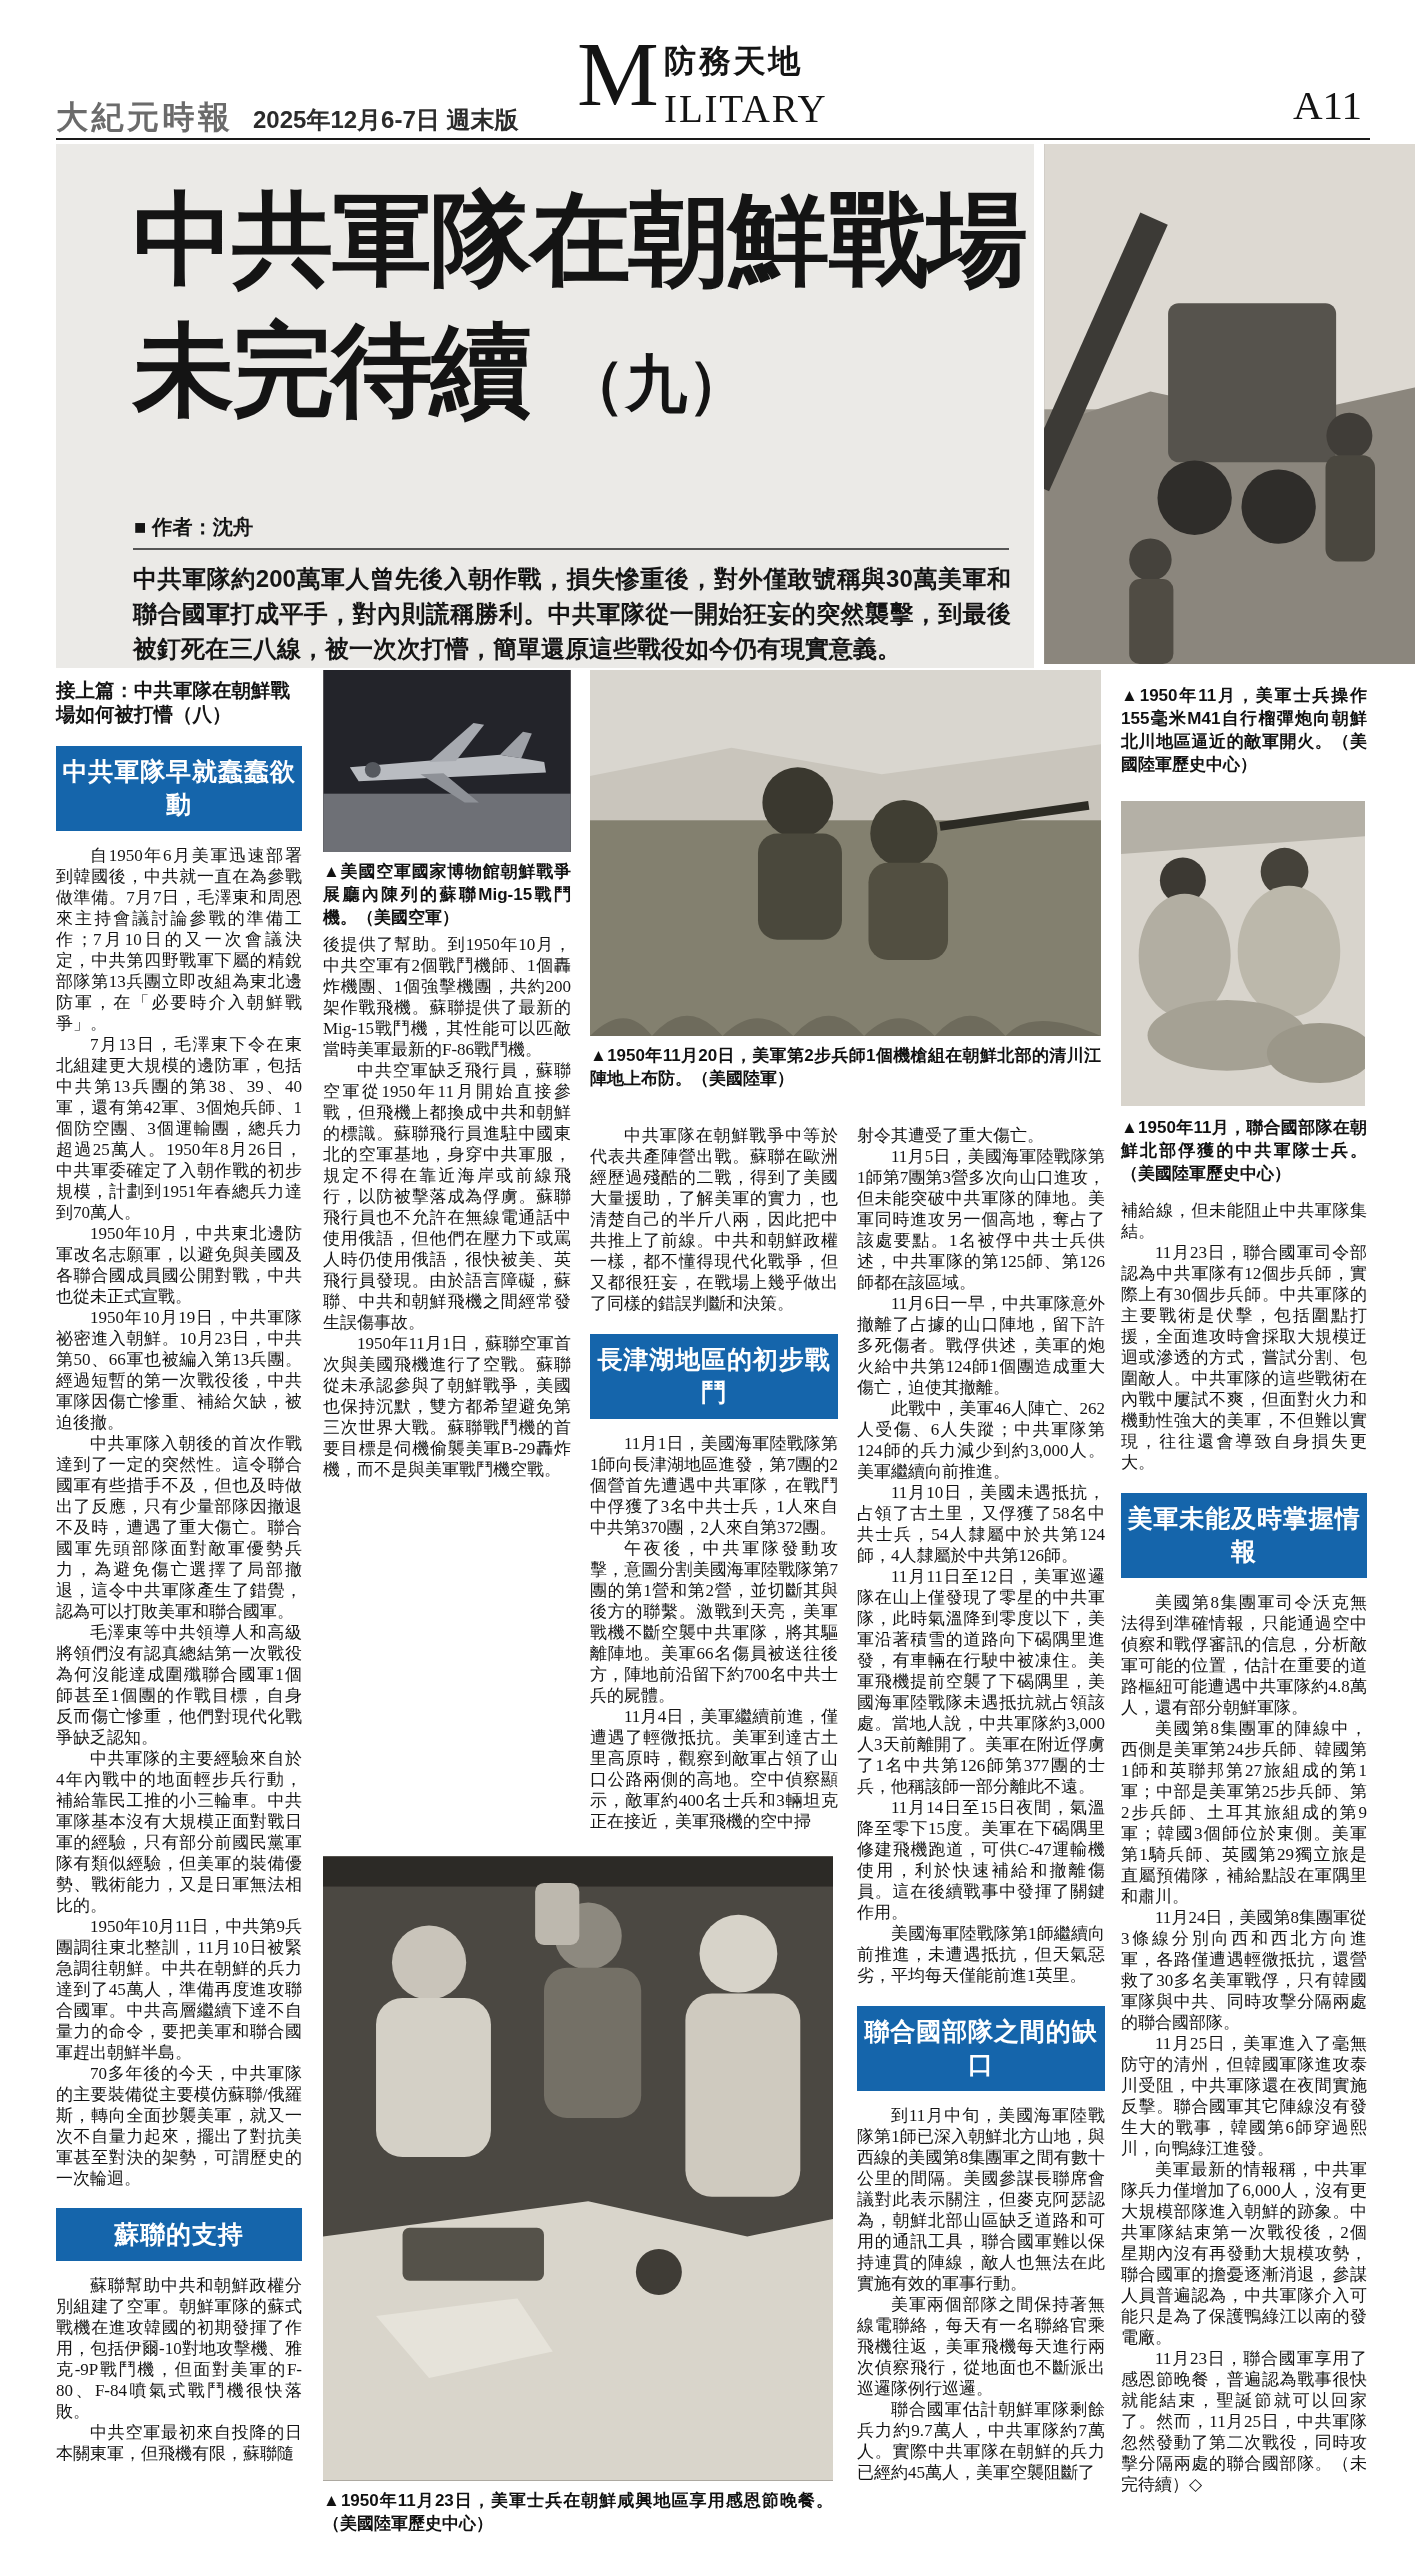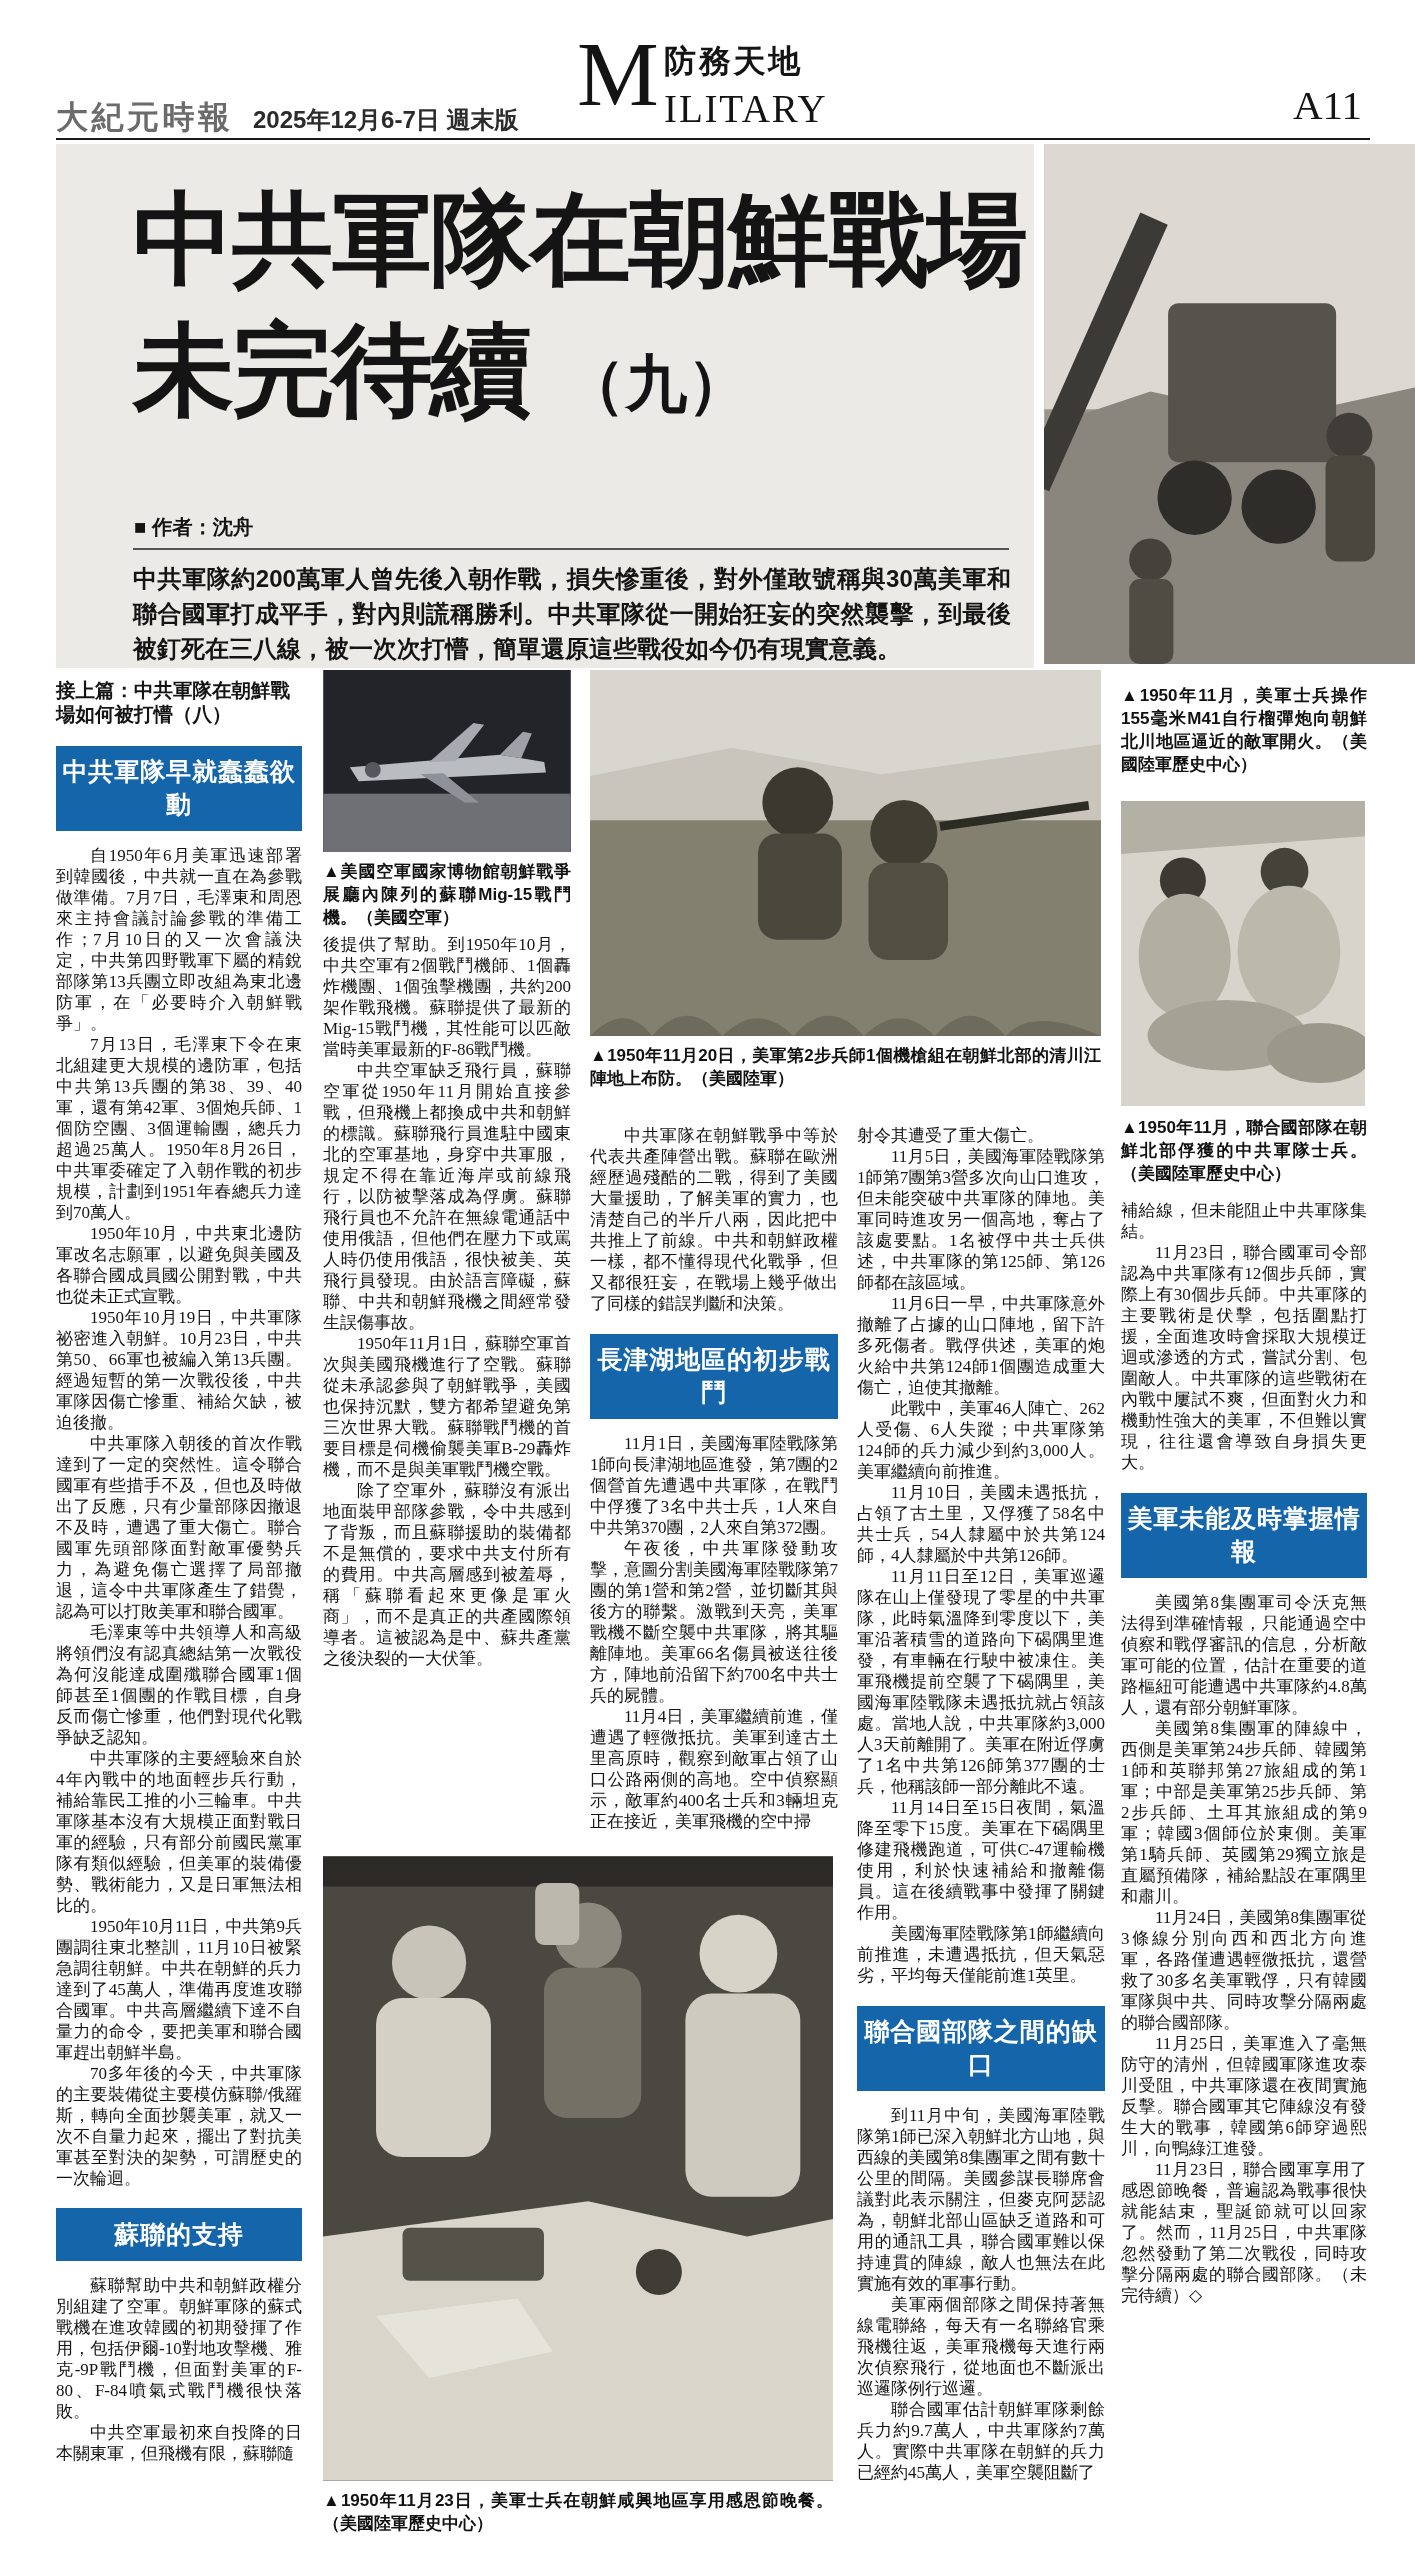--- a/index.html
+++ b/index.html
@@ -165,21 +165,20 @@
     <div class="p">1950年10月11日，中共第9兵團調往東北整訓，11月10日被緊急調往朝鮮。中共在朝鮮的兵力達到了45萬人，準備再度進攻聯合國軍。中共高層繼續下達不自量力的命令，要把美軍和聯合國軍趕出朝鮮半島。</div>
     <div class="p">70多年後的今天，中共軍隊的主要裝備從主要模仿蘇聯/俄羅斯，轉向全面抄襲美軍，就又一次不自量力起來，擺出了對抗美軍甚至對決的架勢，可謂歷史的一次輪迴。</div>
     <div class="subhead">蘇聯的支持</div>
     <div class="p">蘇聯幫助中共和朝鮮政權分別組建了空軍。朝鮮軍隊的蘇式戰機在進攻韓國的初期發揮了作用，包括伊爾-10對地攻擊機、雅克-9P戰鬥機，但面對美軍的F-80、F-84噴氣式戰鬥機很快落敗。</div>
     <div class="p">中共空軍最初來自投降的日本關東軍，但飛機有限，蘇聯隨</div>
   </div>
 <div class="abs col" style="left:323px;top:934px;width:248px;">
     <div class="pcont">後提供了幫助。到1950年10月，中共空軍有2個戰鬥機師、1個轟炸機團、1個強擊機團，共約200架作戰飛機。蘇聯提供了最新的Mig-15戰鬥機，其性能可以匹敵當時美軍最新的F-86戰鬥機。</div>
     <div class="p">中共空軍缺乏飛行員，蘇聯空軍從1950年11月開始直接參戰，但飛機上都換成中共和朝鮮的標識。蘇聯飛行員進駐中國東北的空軍基地，身穿中共軍服，規定不得在靠近海岸或前線飛行，以防被擊落成為俘虜。蘇聯飛行員也不允許在無線電通話中使用俄語，但他們在壓力下或罵人時仍使用俄語，很快被美、英飛行員發現。由於語言障礙，蘇聯、中共和朝鮮飛機之間經常發生誤傷事故。</div>
     <div class="p">1950年11月1日，蘇聯空軍首次與美國飛機進行了空戰。蘇聯從未承認參與了朝鮮戰爭，美國也保持沉默，雙方都希望避免第三次世界大戰。蘇聯戰鬥機的首要目標是伺機偷襲美軍B-29轟炸機，而不是與美軍戰鬥機空戰。</div>
-    <div class="p">除了空軍外，蘇聯沒有派出地面裝甲部隊參戰，令中共感到了背叛，而且蘇聯援助的裝備都不是無償的，要求中共支付所有的費用。中共高層感到被羞辱，稱「蘇聯看起來更像是軍火商」，而不是真正的共產國際領導者。這被認為是中、蘇共產黨之後決裂的一大伏筆。</div>
   </div>
 <div class="abs col" style="left:590px;top:1125px;width:248px;">
     <div class="p">中共軍隊在朝鮮戰爭中等於代表共產陣營出戰。蘇聯在歐洲經歷過殘酷的二戰，得到了美國大量援助，了解美軍的實力，也清楚自己的半斤八兩，因此把中共推上了前線。中共和朝鮮政權一樣，都不懂得現代化戰爭，但又都很狂妄，在戰場上幾乎做出了同樣的錯誤判斷和決策。</div>
     <div class="subhead">長津湖地區的初步戰鬥</div>
     <div class="p">11月1日，美國海軍陸戰隊第1師向長津湖地區進發，第7團的2個營首先遭遇中共軍隊，在戰鬥中俘獲了3名中共士兵，1人來自中共第370團，2人來自第372團。</div>
     <div class="p">午夜後，中共軍隊發動攻擊，意圖分割美國海軍陸戰隊第7團的第1營和第2營，並切斷其與後方的聯繫。激戰到天亮，美軍戰機不斷空襲中共軍隊，將其驅離陣地。美軍66名傷員被送往後方，陣地前沿留下約700名中共士兵的屍體。</div>
     <div class="p">11月4日，美軍繼續前進，僅遭遇了輕微抵抗。美軍到達古土里高原時，觀察到敵軍占領了山口公路兩側的高地。空中偵察顯示，敵軍約400名士兵和3輛坦克正在接近，美軍飛機的空中掃</div>
   </div>
 <div class="abs col" style="left:857px;top:1125px;width:248px;">
     <div class="pcont">射令其遭受了重大傷亡。</div>
@@ -196,15 +195,16 @@
     <div class="p">聯合國軍估計朝鮮軍隊剩餘兵力約9.7萬人，中共軍隊約7萬人。實際中共軍隊在朝鮮的兵力已經約45萬人，美軍空襲阻斷了</div>
   </div>
 <div class="abs col" style="left:1121px;top:1200px;">
     <div class="pcont">補給線，但未能阻止中共軍隊集結。</div>
     <div class="p">11月23日，聯合國軍司令部認為中共軍隊有12個步兵師，實際上有30個步兵師。中共軍隊的主要戰術是伏擊，包括圍點打援，全面進攻時會採取大規模迂迴或滲透的方式，嘗試分割、包圍敵人。中共軍隊的這些戰術在內戰中屢試不爽，但面對火力和機動性強大的美軍，不但難以實現，往往還會導致自身損失更大。</div>
     <div class="subhead">美軍未能及時掌握情報</div>
     <div class="p">美國第8集團軍司令沃克無法得到準確情報，只能通過空中偵察和戰俘審訊的信息，分析敵軍可能的位置，估計在重要的道路樞紐可能遭遇中共軍隊約4.8萬人，還有部分朝鮮軍隊。</div>
     <div class="p">美國第8集團軍的陣線中，西側是美軍第24步兵師、韓國第1師和英聯邦第27旅組成的第1軍；中部是美軍第25步兵師、第2步兵師、土耳其旅組成的第9軍；韓國3個師位於東側。美軍第1騎兵師、英國第29獨立旅是直屬預備隊，補給點設在軍隅里和肅川。</div>
     <div class="p">11月24日，美國第8集團軍從3條線分別向西和西北方向進軍，各路僅遭遇輕微抵抗，還營救了30多名美軍戰俘，只有韓國軍隊與中共、同時攻擊分隔兩處的聯合國部隊。</div>
     <div class="p">11月25日，美軍進入了毫無防守的清州，但韓國軍隊進攻泰川受阻，中共軍隊還在夜間實施反擊。聯合國軍其它陣線沒有發生大的戰事，韓國第6師穿過熙川，向鴨綠江進發。</div>
+    <div class="p">美軍最新的情報稱，中共軍隊兵力僅增加了6,000人，沒有更大規模部隊進入朝鮮的跡象。中共軍隊結束第一次戰役後，2個星期內沒有再發動大規模攻勢，聯合國軍的擔憂逐漸消退，參謀人員普遍認為，中共軍隊介入可能只是為了保護鴨綠江以南的發電廠。</div>
     <div class="p">11月23日，聯合國軍享用了感恩節晚餐，普遍認為戰事很快就能結束，聖誕節就可以回家了。然而，11月25日，中共軍隊忽然發動了第二次戰役，同時攻擊分隔兩處的聯合國部隊。（未完待續）◇</div>
   </div>
 
 
 </body></html>

